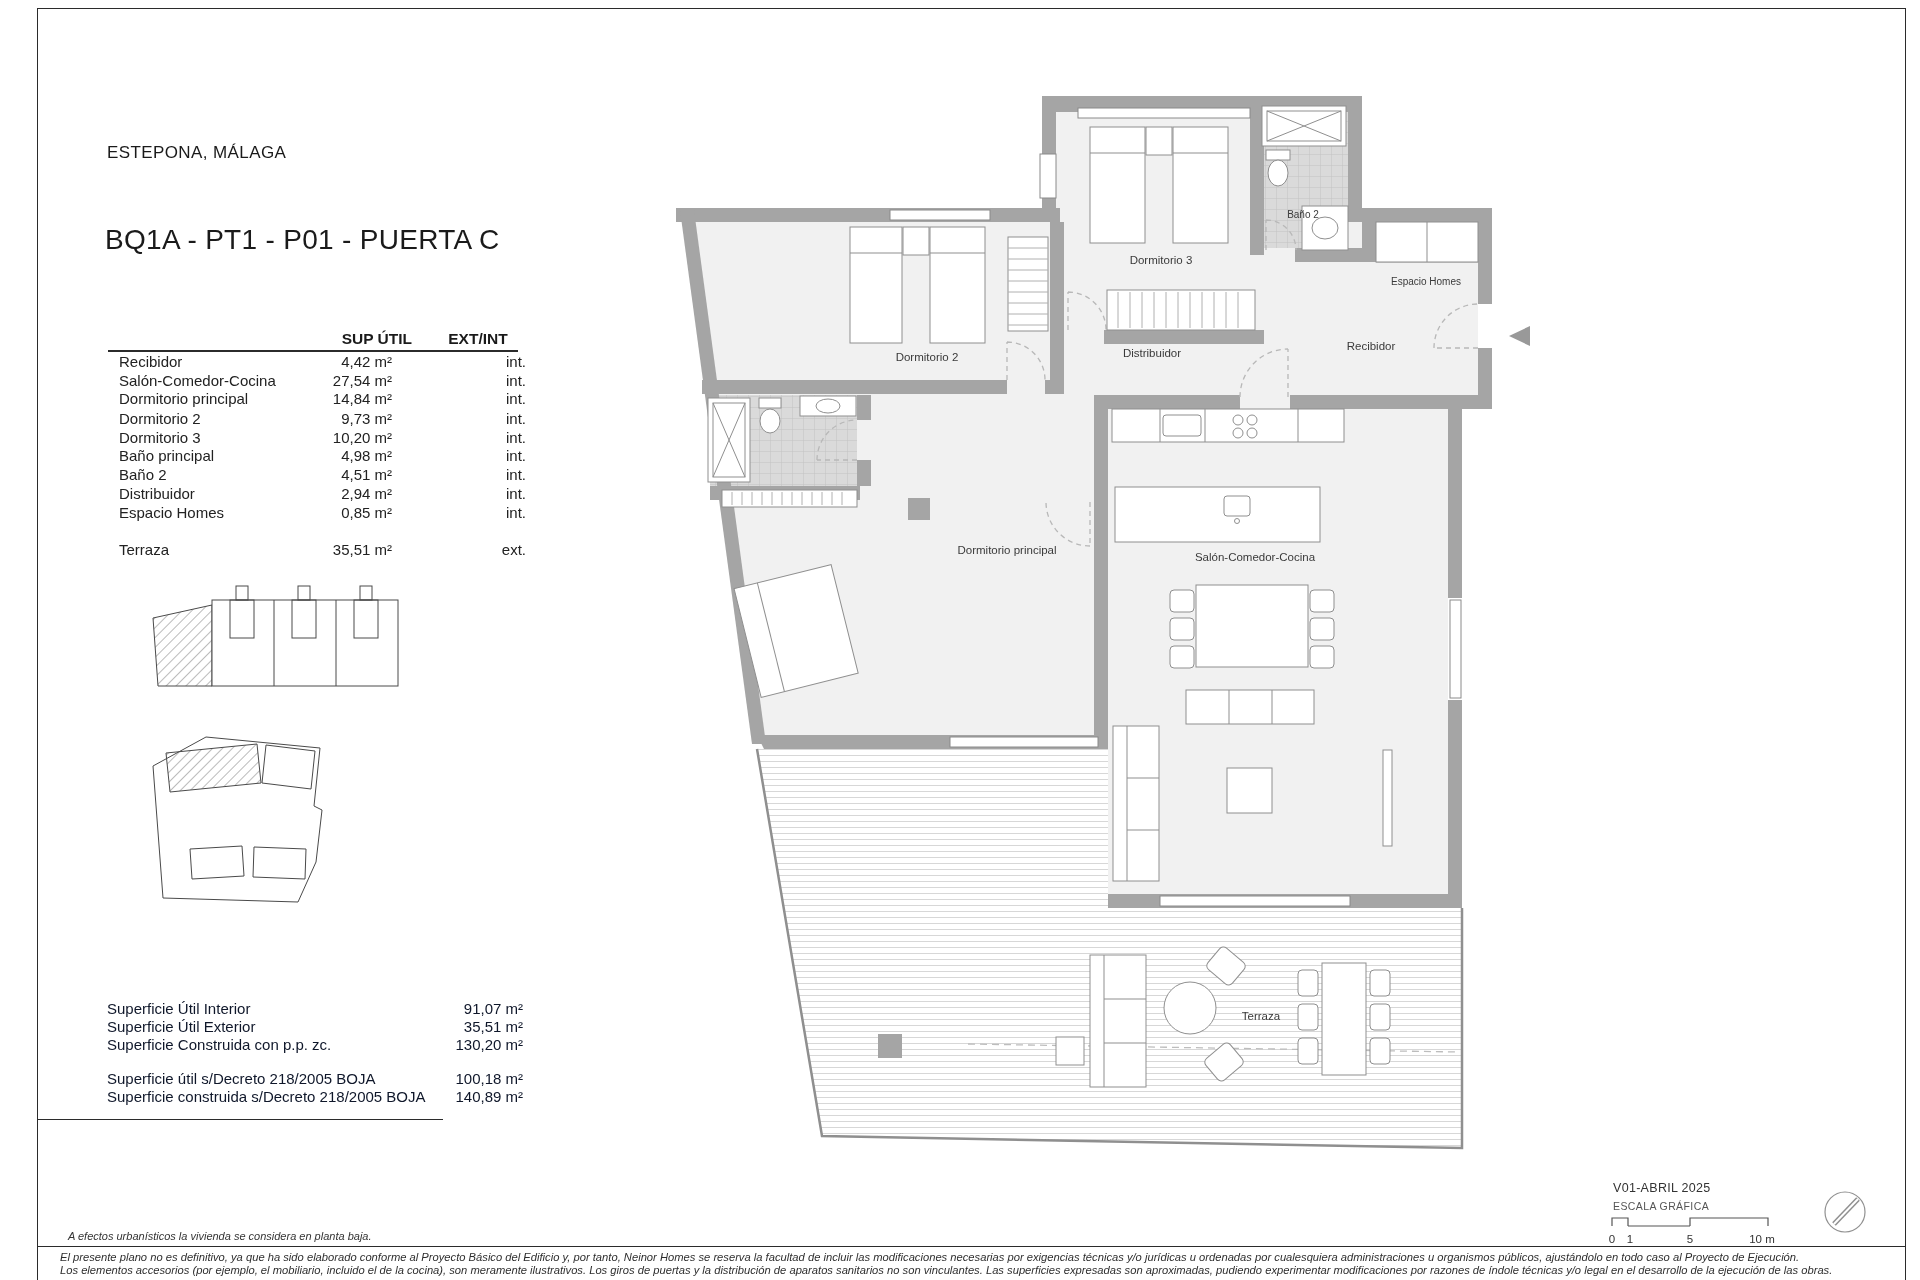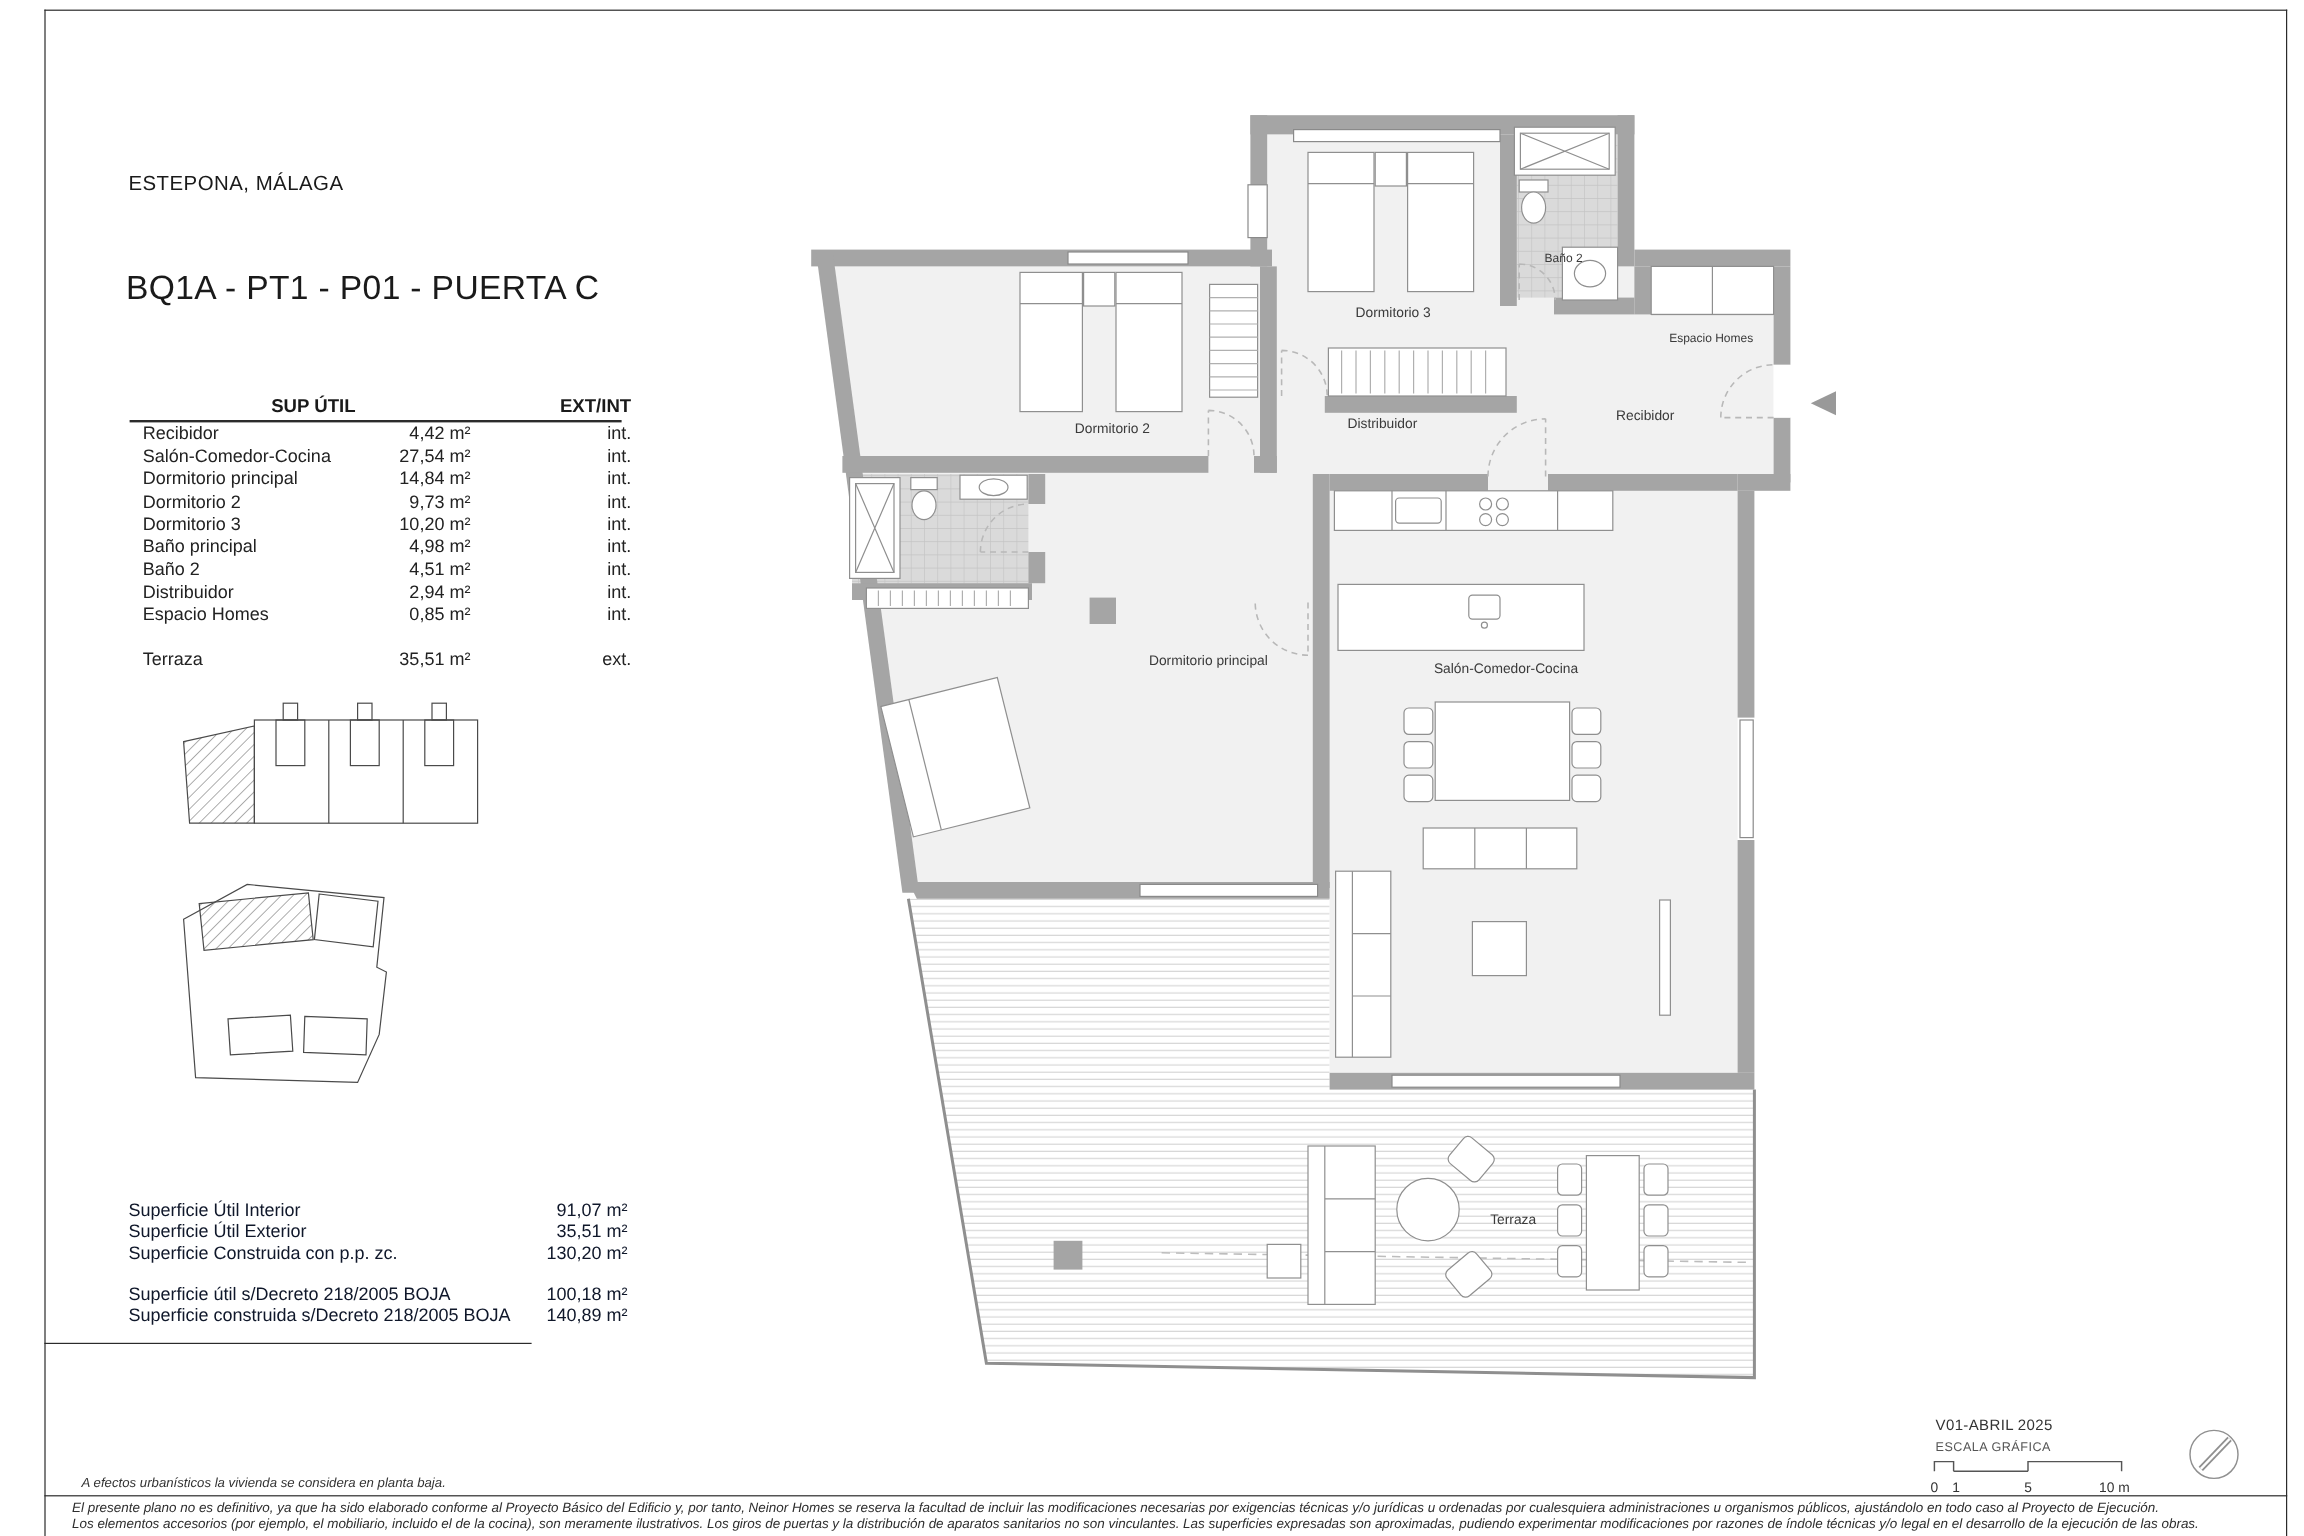--- a/index.html
+++ b/index.html
@@ -32,22 +32,22 @@
 
   <div class="frame" style="left:37px;top:8px;width:1869px;height:1px"></div>
   <div class="frame" style="left:37px;top:8px;width:1px;height:1272px"></div>
   <div class="frame" style="left:1905px;top:8px;width:1px;height:1272px"></div>
   <div class="frame" style="left:37px;top:1246px;width:1869px;height:1px"></div>
 
   <div class="abs loc" style="left:107px;top:143px">ESTEPONA, MÁLAGA</div>
   <div class="abs big-title" style="left:105px;top:224px">BQ1A - PT1 - P01 -  PUERTA C</div>
 
   <div class="abs">
-    <div class="abs th" style="left:226px;top:330px;width:160px;text-align:left">SUP ÚTIL</div>
-    <div class="abs th" style="left:430px;top:330px;width:96px;text-align:right">EXT/INT</div>
+    <div class="abs th" style="left:252px;top:330px;width:160px;text-align:right">SUP ÚTIL</div>
+    <div class="abs th" style="left:430px;top:330px;width:96px;text-align:center">EXT/INT</div>
     <div class="frame" style="left:108px;top:350px;width:410px;height:2px"></div>
 
     <div class="trow" style="top:353px">
       <span class="tl">Recibidor</span>
       <span class="tv">4,42 m²</span>
       <span class="tt">int.</span>
     </div>
     <div class="trow" style="top:372px">
       <span class="tl">Salón-Comedor-Cocina</span>
       <span class="tv">27,54 m²</span>

